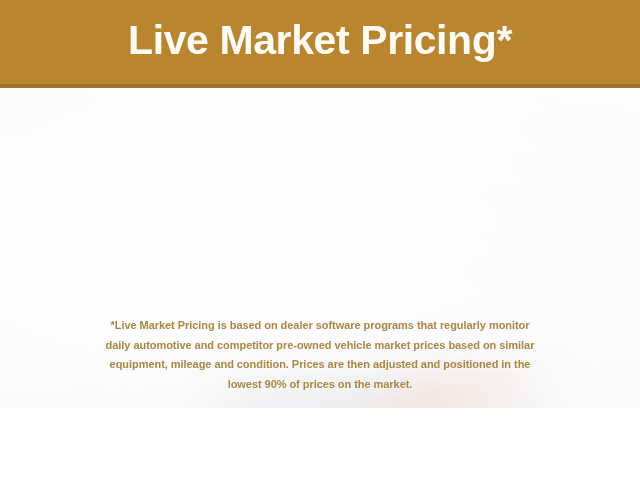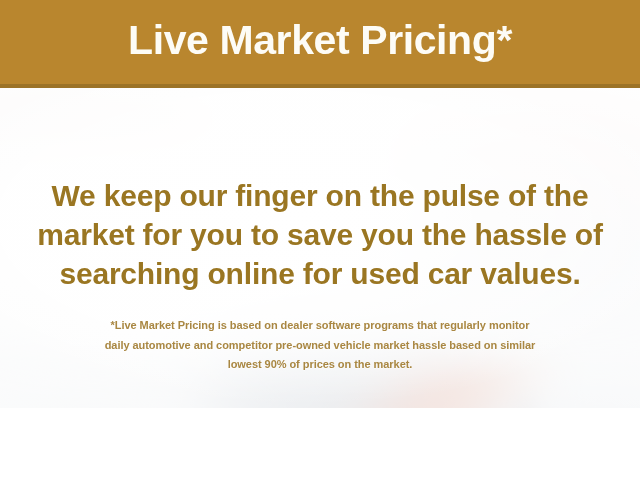--- a/index.html
+++ b/index.html
@@ -190,25 +190,21 @@
     <div class="blob blob-h"></div>
     <div class="blob blob-i"></div>
     <div class="photo-wash"></div>
     <div class="photo-wash-2"></div>
   </div>
 
   <div class="banner">
     <h1 class="banner-title">Live Market Pricing*</h1>
   </div>
 
-  <p class="headline">
-    <span class="headline-line">We keep our finger on the pulse of the</span>
-    <span class="headline-line">market for you to save you the hassle of</span>
-    <span class="headline-line">searching online for used car values.</span>
-  </p>
 
   <p class="disclaimer">
     <span class="disclaimer-line">*Live Market Pricing is based on dealer software programs that regularly monitor</span>
-    <span class="disclaimer-line">daily automotive and competitor pre-owned vehicle market hassle based on similar</span>
+    <span class="disclaimer-line">daily automotive and competitor pre-owned vehicle market prices based on similar</span>
+    <span class="disclaimer-line">equipment, mileage and condition. Prices are then adjusted and positioned in the</span>
     <span class="disclaimer-line">lowest 90% of prices on the market.</span>
   </p>
 
 </div>
 
 </body></html>

